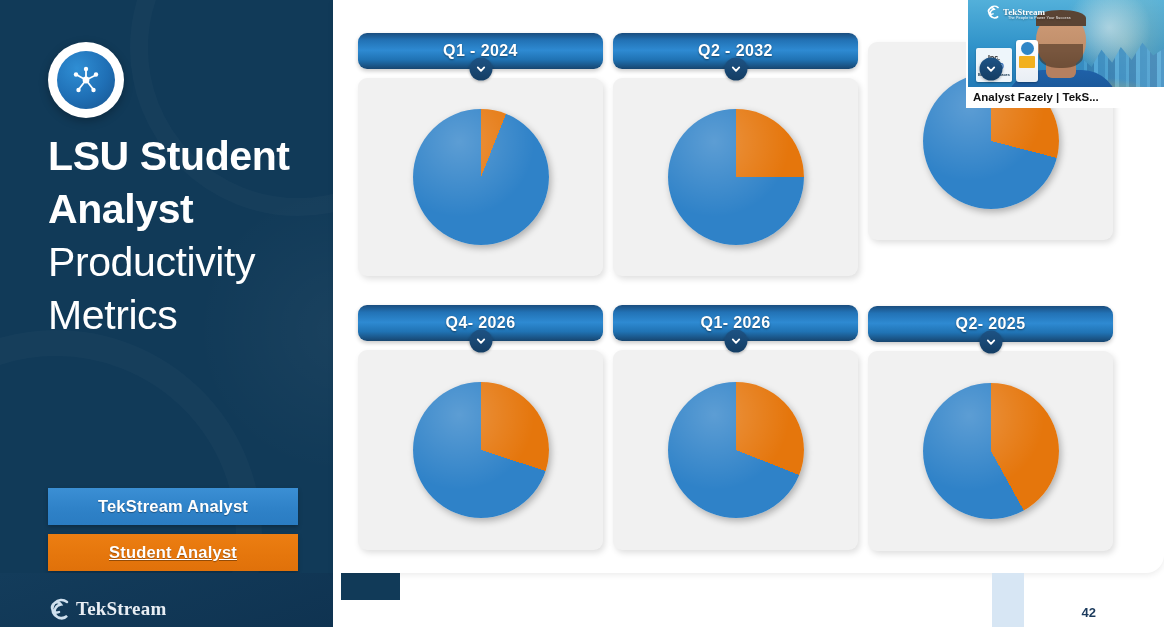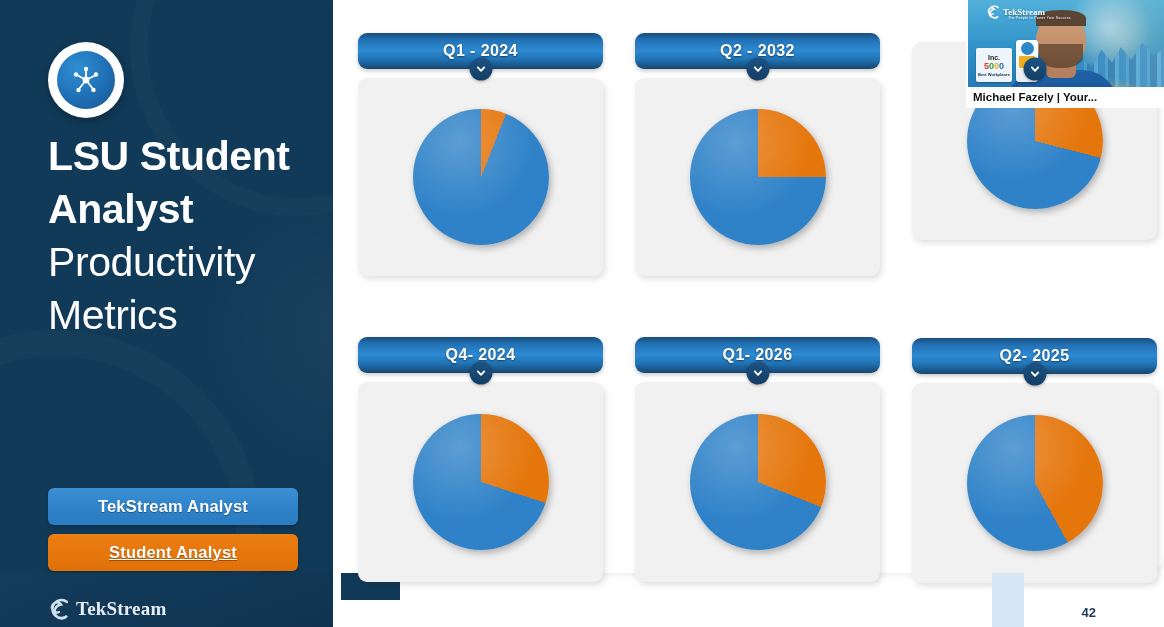--- a/index.html
+++ b/index.html
@@ -48,21 +48,21 @@
   .title{
     position:absolute;left:48px;top:130px;width:268px;
     color:#ffffff;font-size:41px;line-height:53px;letter-spacing:-.4px;
   }
   .title .b{font-weight:bold;}
   .title .n{font-weight:normal;}
 
   
   .legend{position:absolute;left:48px;top:488px;width:250px;}
   .legend-pill{
-    height:37px;border-radius:6px;display:flex;align-items:center;justify-content:center;
+    height:37px;border-radius:0;display:flex;align-items:center;justify-content:center;
     color:#ffffff;font-weight:bold;font-size:16.5px;letter-spacing:.2px;
     text-shadow:0 1px 1px rgba(0,0,0,.35);
     box-shadow:0 2px 4px rgba(0,0,0,.25);
     margin-bottom:9px;
   }
   .legend-pill.blue{background:linear-gradient(180deg,#3b8fd4 0%,#2f82c8 55%,#2a7cc2 100%);}
   .legend-pill.orange{background:linear-gradient(180deg,#ec7e12 0%,#e5760c 60%,#e0710a 100%);text-decoration:underline;}
 
   
   .foot-logo{
@@ -76,21 +76,21 @@
   
   .content-panel{
     position:absolute;left:333px;top:0;width:831px;height:573px;
     background:#ffffff;border-radius:0 0 18px 0;
     box-shadow:0 2px 6px rgba(0,0,0,.08);
   }
 
   .grid{
     position:absolute;left:25px;top:33px;width:785px;
     display:grid;grid-template-columns:repeat(3,245px);
-    column-gap:10px;row-gap:0px;gap:32px;
+    column-gap:10px;row-gap:0px;
   }
   .qcell{position:relative;width:245px;}
   .qcell.row2{margin-top:0;}
 
   .q-header{
     position:relative;height:36px;border-radius:9px;
     background:linear-gradient(180deg,#1a4d7e 0%,#2272b5 20%,#2e8ad2 48%,#2073b4 74%,#17456f 100%);
     display:flex;align-items:center;justify-content:center;
     box-shadow:0 2px 4px rgba(0,0,0,.22);
     z-index:3;
@@ -329,21 +329,21 @@
         <div class="card">
           <div class="pie-wrap">
             <div class="pie" style="background: conic-gradient(rgb(229, 118, 12) 0deg, rgb(229, 118, 12) 104.4deg, rgb(47, 130, 200) 104.4deg, rgb(47, 130, 200) 360deg);"></div>
             <div class="pie-gloss"></div>
           </div>
         </div>
       </div>
 
       <div class="qcell row2" style="margin-top:29px;">
         <div class="q-header">
-          <span class="lbl">Q4- 2024</span>
+          <span class="lbl">Q4- 2026</span>
         </div>
         <div class="chev">
           <svg width="11" height="11" viewBox="0 0 12 12" aria-hidden="true">
             <path d="M2.5 4.3 L6 8 L9.5 4.3" fill="none" stroke="#ffffff" stroke-width="2" stroke-linecap="round" stroke-linejoin="round"></path>
           </svg>
         </div>
         <div class="card tall">
           <div class="pie-wrap">
             <div class="pie" style="background: conic-gradient(rgb(229, 118, 12) 0deg, rgb(229, 118, 12) 108deg, rgb(47, 130, 200) 108deg, rgb(47, 130, 200) 360deg);"></div>
             <div class="pie-gloss"></div>
@@ -420,17 +420,17 @@
         <div class="n"><span>5</span><span>0</span><span>0</span><span>0</span></div>
         <div class="s">Best Workplaces</div>
       </div>
       <div class="wp-badge">
         <div class="dot"></div>
         <div class="bar"></div>
       </div>
     </div>
 
     <div class="name-bar">
-      <span class="nm">Michael Fazely | Your...</span>
+      <span class="nm">Analyst Fazely | TekS...</span>
     </div>
   </div>
 
 </div>
 
 </body></html>

